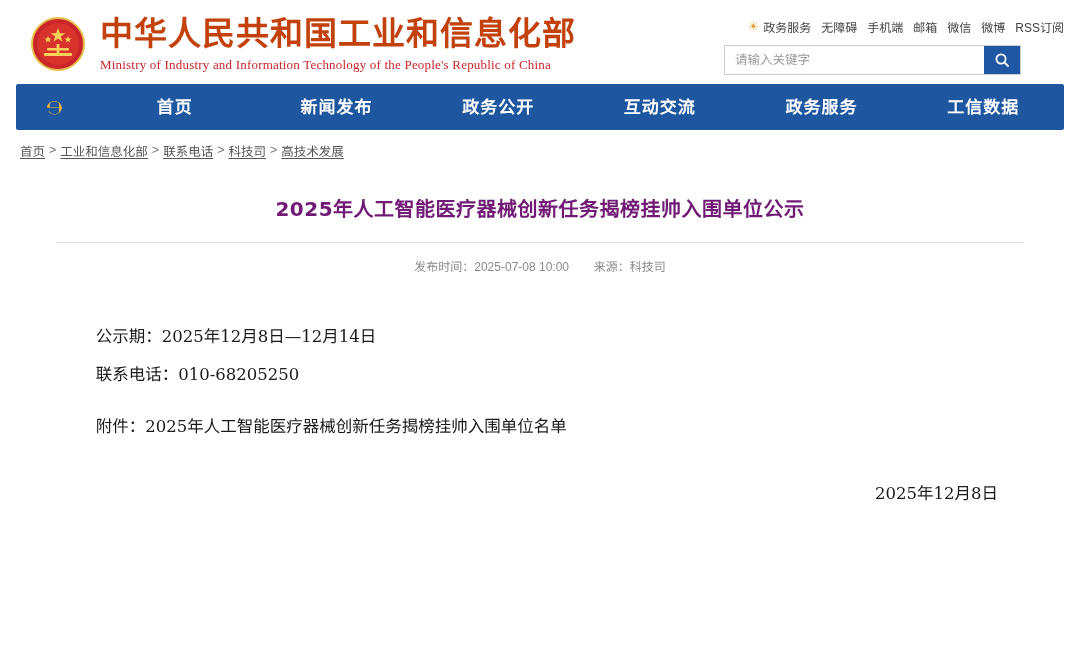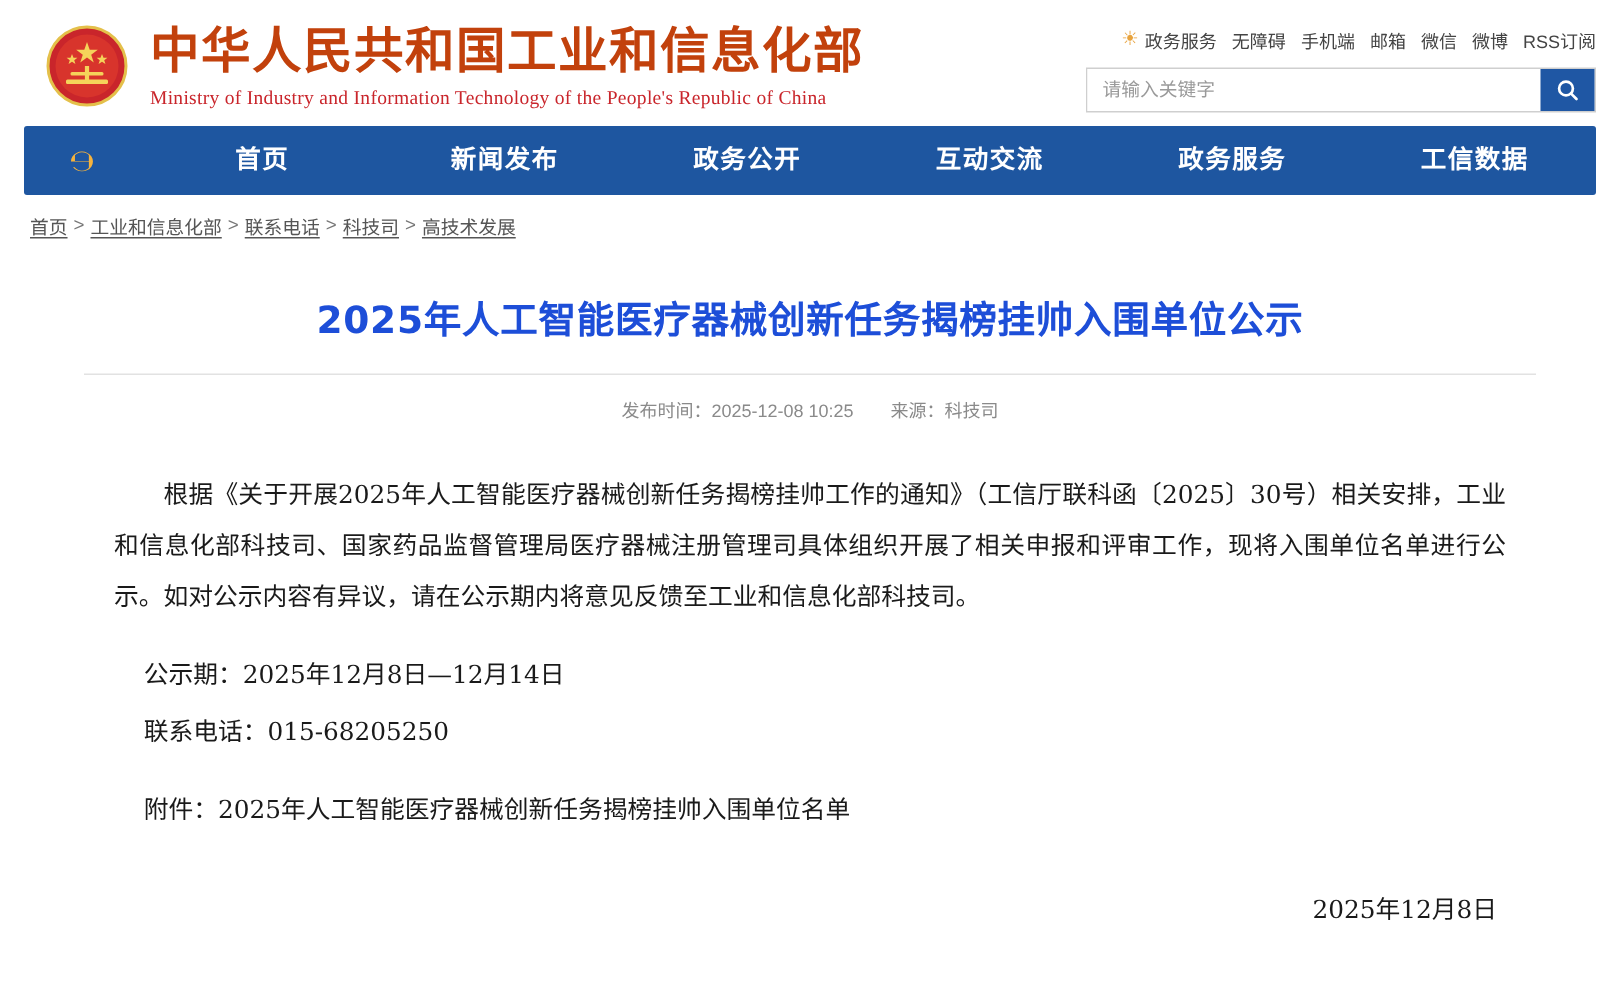--- a/index.html
+++ b/index.html
@@ -78,21 +78,21 @@
   .top-links span.link { cursor: pointer; white-space: nowrap; }
   .top-links span.link:first-of-type { color: #333; }
 
   .search-box {
     margin-top: 9px;
     display: flex;
     border: 1px solid #cfcfcf;
     height: 30px;
     box-sizing: border-box;
     background: #fff;
-    width: 340px;
+    width: 297px;
   }
   .search-input {
     flex: 1 1 auto;
     border: 0;
     outline: none;
     padding: 0 10px;
     font-size: 12.5px;
     color: #333;
     font-family: "Liberation Sans", sans-serif;
   }
@@ -165,23 +165,23 @@
 
   
   .article {
     margin: 10px 16px 0 16px;
     padding: 0 60px;
     box-sizing: border-box;
   }
   .doc-title {
     text-align: center;
     font-family: "DejaVu Sans", "Liberation Sans", sans-serif;
-    font-size: 25px;
+    font-size: 20px;
     font-weight: bold;
-    color: #1d4ed8;
+    color: #701a75;
     padding: 24px 0 20px 0;
     letter-spacing: 0.5px;
   }
   .meta-divider {
     border-top: 1px solid #e2e2e2;
     margin: 0 -20px;
   }
   .doc-meta {
     text-align: center;
     font-size: 12px;
@@ -287,32 +287,31 @@
   <span class="current">高技术发展</span>
 </div>
 
 <div class="article">
 
   <div class="doc-title">2025年人工智能医疗器械创新任务揭榜挂帅入围单位公示</div>
 
   <div class="meta-divider"></div>
 
   <div class="doc-meta">
-    <span>发布时间：</span><span>2025-12-08 10:25</span>
+    <span>发布时间：</span><span>2025-07-08 10:00</span>
     <span class="gap"></span>
     <span>来源：</span><span>科技司</span>
   </div>
 
   <div class="doc-body">
-    <p class="indent">根据《关于开展2025年人工智能医疗器械创新任务揭榜挂帅工作的通知》（工信厅联科函〔2025〕30号）相关安排，工业和信息化部科技司、国家药品监督管理局医疗器械注册管理司具体组织开展了相关申报和评审工作，现将入围单位名单进行公示。如对公示内容有异议，请在公示期内将意见反馈至工业和信息化部科技司。</p>
 
     <div class="spacer-sm"></div>
 
     <p class="pad">公示期：2025年12月8日—12月14日</p>
-    <p class="pad">联系电话：015-68205250</p>
+    <p class="pad">联系电话：010-68205250</p>
 
     <div class="spacer-sm"></div>
 
     <p class="pad">附件：2025年人工智能医疗器械创新任务揭榜挂帅入围单位名单</p>
 
     <div class="spacer-md"></div>
 
     <div class="sign">
       <div>2025年12月8日</div>
     </div>

